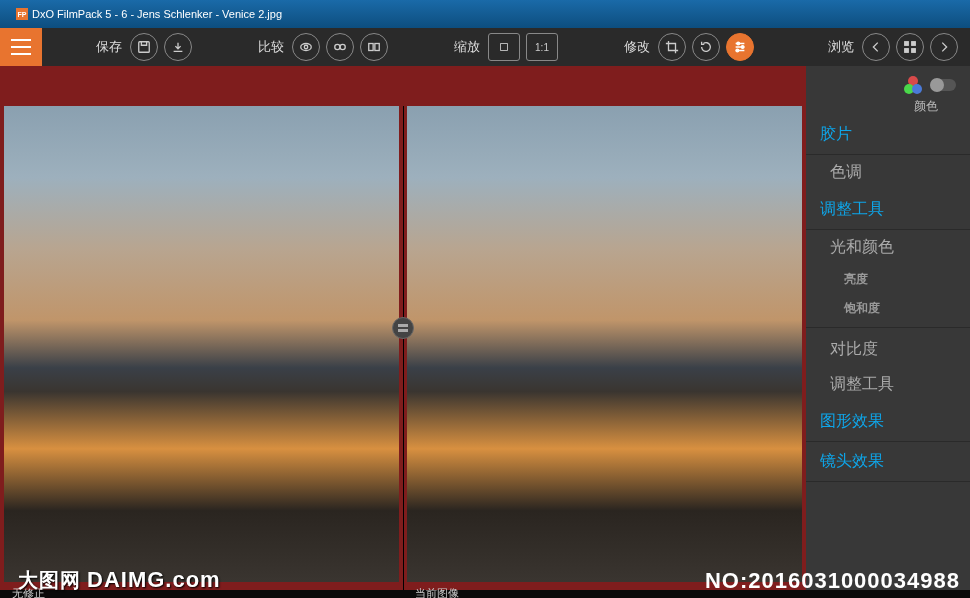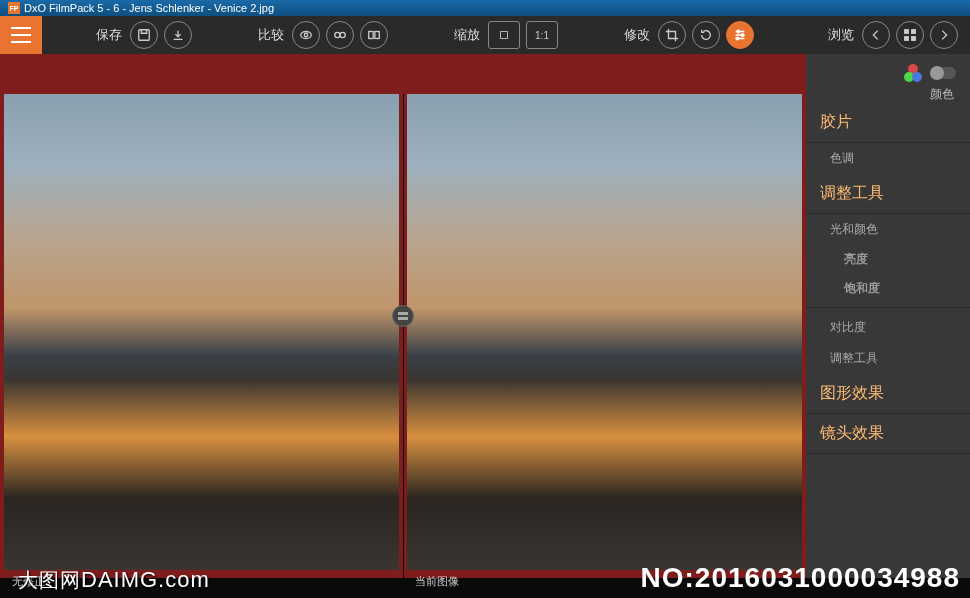--- a/index.html
+++ b/index.html
@@ -1,18 +1,18 @@
 <!DOCTYPE html>
 <html><head>
 <meta charset="utf-8">
 <style>
 * { margin: 0; padding: 0; box-sizing: border-box; font-family: "Microsoft YaHei", sans-serif; }
 body { width: 970px; height: 598px; background: #0a0a0a; overflow: hidden; position: relative; }
 
-.titlebar { height: 16px; background: linear-gradient(#1a6aa8, #0d4e7f); display: flex; align-items: center; padding: 0 8px; font-size: 11px; color: #fff; }
+.titlebar { height: 28px; background: linear-gradient(#1a6aa8, #0d4e7f); display: flex; align-items: center; padding: 0 16px; font-size: 11px; color: #fff; }
 .titlebar .favicon { width: 12px; height: 12px; background: #e8742f; margin-right: 4px; display: flex; align-items: center; justify-content: center; font-size: 7px; color: #fff; font-weight: bold; }
 
 .toolbar { height: 38px; background: #2a2a2a; display: flex; align-items: center; color: #ccc; font-size: 13px; }
 .hamburger { width: 42px; height: 38px; background: #e8742f; display: flex; align-items: center; justify-content: center; cursor: pointer; }
 .hamburger svg { width: 20px; height: 16px; }
 .tool-group { display: flex; align-items: center; gap: 6px; padding: 0 12px; margin-left: 42px; }
 .tool-label { margin-right: 2px; font-size: 13px; color: #ddd; }
 .icon-btn { width: 28px; height: 28px; border: 1.5px solid #888; border-radius: 50%; display: flex; align-items: center; justify-content: center; cursor: pointer; color: #ccc; }
 .icon-btn.active { background: #e8742f; border-color: #e8742f; }
 .icon-btn svg { width: 14px; height: 14px; stroke: #ccc; fill: none; stroke-width: 1.5; }
@@ -31,29 +31,29 @@
 
 .panel { width: 164px; background: #383838; color: #ccc; font-size: 13px; display: flex; flex-direction: column; overflow: hidden; }
 .panel-head { display: flex; align-items: center; justify-content: flex-end; gap: 8px; padding: 10px 14px 4px 14px; }
 .color-dots { width: 18px; height: 18px; position: relative; }
 .color-dots span { position: absolute; width: 10px; height: 10px; border-radius: 50%; }
 .dot-r { background: #d84a4a; top: 0; left: 4px; }
 .dot-g { background: #4ad84a; bottom: 0; left: 0; }
 .dot-b { background: #4a7ad8; bottom: 0; right: 0; }
 .toggle { width: 26px; height: 12px; background: #555; border-radius: 6px; position: relative; }
 .toggle::before { content: ""; position: absolute; left: 0; top: -1px; width: 14px; height: 14px; background: #999; border-radius: 50%; }
-.panel-head-label { font-size: 12px; text-align: right; color: #bbb; padding-right: 16px; }
-.panel-item { padding: 9px 14px; font-size: 16px; color: #fdba74; border-bottom: 1px solid #2a2a2a; cursor: pointer; }
-.panel-sub { padding: 7px 14px 7px 24px; font-size: 12px; color: #aaa; cursor: pointer; }
+.panel-head-label { font-size: 12px; text-align: right; color: #bbb; padding-right: 32px; }
+.panel-item { padding: 9px 14px; font-size: 16px; color: #0ea5e9; border-bottom: 1px solid #2a2a2a; cursor: pointer; }
+.panel-sub { padding: 7px 14px 7px 24px; font-size: 16px; color: #aaa; cursor: pointer; }
 .panel-sub2 { padding: 6px 14px 6px 38px; font-size: 12px; color: #999; cursor: pointer; font-weight: bold; }
 .hr { border-top: 1px solid #2a2a2a; margin: 4px 0; }
 
-.watermark { position: absolute; bottom: 4px; left: 18px; font-size: 22px; color: #fff; font-weight: normal; letter-spacing: 1px; text-shadow: 1px 1px 2px #000; z-index: 20; display: flex; align-items: baseline; }
+.watermark { position: absolute; bottom: 4px; left: 18px; font-size: 22px; color: #fff; font-weight: bold; letter-spacing: 1px; text-shadow: 1px 1px 2px #000; z-index: 20; display: flex; align-items: baseline; gap: 6px; }
 .watermark .cn { font-size: 20px; }
-.wm-right { position: absolute; bottom: 4px; right: 10px; font-size: 28px; color: #fff; font-weight: bold; letter-spacing: 1px; z-index: 20; margin-top: 36px; }
+.wm-right { position: absolute; bottom: 4px; right: 10px; font-size: 22px; color: #fff; font-weight: bold; letter-spacing: 1px; z-index: 20; margin-top: 36px; }
 </style>
 </head>
 <body>
 
 <div class="titlebar">
   <div class="favicon">FP</div>
   <span>DxO FilmPack 5 - 6 - Jens Schlenker - Venice 2.jpg</span>
 </div>
 
 <div class="toolbar">

